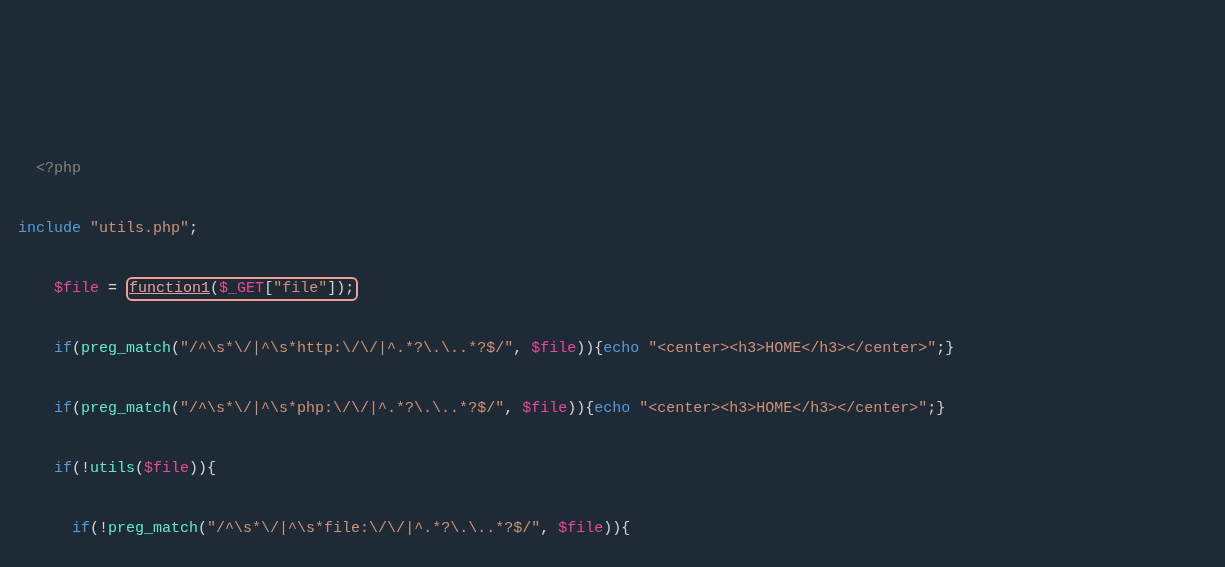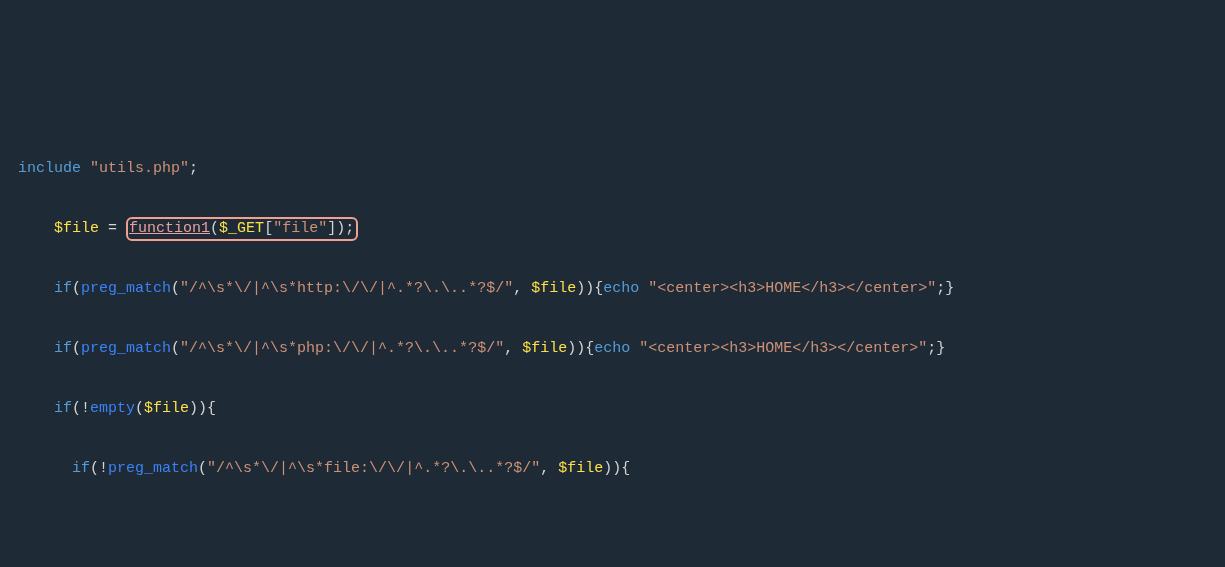--- a/index.html
+++ b/index.html
@@ -15,45 +15,46 @@
     overflow: hidden;
     white-space: pre;
   }
   .code {
     padding: 4px 0 0 0;
   }
   .ln { display:block; }
   .c-tag   { color: #808080; }       
   .c-kw    { color: #569cd6; margin-top: 47px; }       
   .c-str   { color: #ce9178; }       
-  .c-var   { color: #fde047; }       
-  .c-fn    { color: #3b82f6; margin-top: 40px; }       
+  .c-var   { color: #ec4899; }       
+  .c-fn    { color: #5eead4; margin-top: 40px; }       
   .c-fn1   { color: #e8a0a0; text-decoration: underline; }       
   .c-punc  { color: #d4d4d4; }
   .c-op    { color: #d4d4d4; }
   .c-neg   { color: #d4d4d4; }
   .hlbox {
     border: 2px solid #f0a090;
     border-radius: 6px;
     padding: 0 2px 0 1px;
     display: inline-block;
     line-height: 20px;
   }
 </style>
 </head>
 <body>
 
 
 
 <div class="code">
+<span class="ln">    <span class="c-tag">&lt;?php</span></span>
 <span class="ln">  <span class="c-kw">include</span> <span class="c-str">"utils.php"</span><span class="c-punc">;</span></span>
 <span class="ln">      <span class="c-var">$file</span> <span class="c-op">=</span> <span class="hlbox"><span class="c-fn1">function1</span><span class="c-punc">(</span><span class="c-var">$_GET</span><span class="c-punc">[</span><span class="c-str">"file"</span><span class="c-punc">]);</span></span></span>
 <span class="ln">      <span class="c-kw">if</span><span class="c-punc">(</span><span class="c-fn">preg_match</span><span class="c-punc">(</span><span class="c-str">"/^\s*\/|^\s*http:\/\/|^.*?\.\..*?$/"</span><span class="c-punc">, </span><span class="c-var">$file</span><span class="c-punc">)){</span><span class="c-kw">echo</span> <span class="c-str">"&lt;center&gt;&lt;h3&gt;HOME&lt;/h3&gt;&lt;/center&gt;"</span><span class="c-punc">;}</span></span>
 <span class="ln">      <span class="c-kw">if</span><span class="c-punc">(</span><span class="c-fn">preg_match</span><span class="c-punc">(</span><span class="c-str">"/^\s*\/|^\s*php:\/\/|^.*?\.\..*?$/"</span><span class="c-punc">, </span><span class="c-var">$file</span><span class="c-punc">)){</span><span class="c-kw">echo</span> <span class="c-str">"&lt;center&gt;&lt;h3&gt;HOME&lt;/h3&gt;&lt;/center&gt;"</span><span class="c-punc">;}</span></span>
-<span class="ln">      <span class="c-kw">if</span><span class="c-punc">(</span><span class="c-neg">!</span><span class="c-fn">empty</span><span class="c-punc">(</span><span class="c-var">$file</span><span class="c-punc">)){</span></span>
+<span class="ln">      <span class="c-kw">if</span><span class="c-punc">(</span><span class="c-neg">!</span><span class="c-fn">utils</span><span class="c-punc">(</span><span class="c-var">$file</span><span class="c-punc">)){</span></span>
 <span class="ln">        <span class="c-kw">if</span><span class="c-punc">(</span><span class="c-neg">!</span><span class="c-fn">preg_match</span><span class="c-punc">(</span><span class="c-str">"/^\s*\/|^\s*file:\/\/|^.*?\.\..*?$/"</span><span class="c-punc">, </span><span class="c-var">$file</span><span class="c-punc">)){</span></span>
 
 
 
 
 
 
 
 
 

